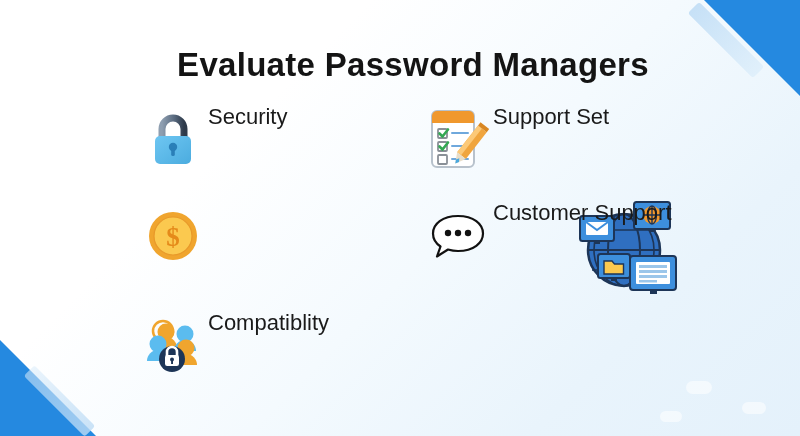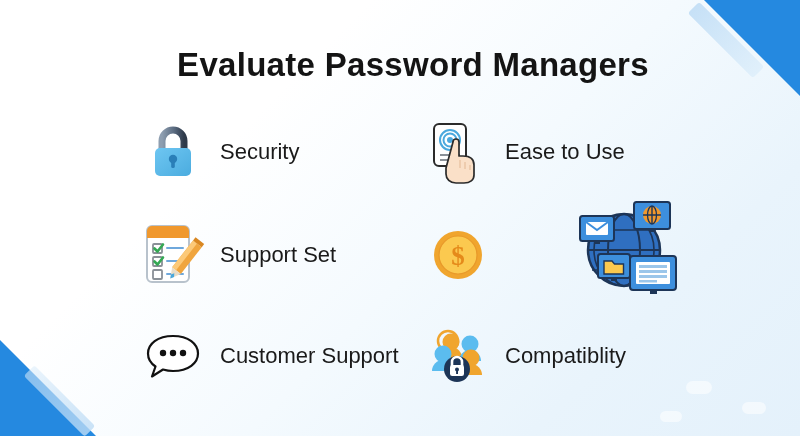--- a/index.html
+++ b/index.html
@@ -96,22 +96,21 @@
     position: absolute;
     top: 104px;
     left: 140px;
     width: 580px;
     display: grid;
     grid-template-columns: 285px 295px;
     grid-template-rows: 96px 110px 92px;
   }
   .cell {
     display: flex;
-    align-items: center;
-    gap: 14px;
+    gap: 2px;
   }
   .cell-icon {
     width: 66px;
     height: 72px;
     flex: 0 0 66px;
     display: flex;
     align-items: center;
     justify-content: center;
   }
   .cell-label {
@@ -210,39 +209,20 @@
           </defs>
           <path d="M13 26 V17 a11 11 0 0 1 22 0 V26" fill="none" stroke="url(#shackleGrad)" stroke-width="7"></path>
           <rect x="6" y="24" width="36" height="28" rx="5" fill="url(#bodyGrad)"></rect>
           <circle cx="24" cy="35" r="4.2" fill="#2a7fb8"></circle>
           <rect x="22.2" y="36" width="3.6" height="8" rx="1.6" fill="#2a7fb8"></rect>
         </svg>
       </div>
       <div class="cell-label">Security</div>
     </div>
 
-    <div class="cell">
-      <div class="cell-icon">
-        <svg width="60" height="64" viewBox="0 0 60 64">
-          <rect x="6" y="4" width="32" height="42" rx="5" fill="#ffffff" stroke="#2b2b2b" stroke-width="2"></rect>
-          <circle cx="22" cy="20" r="10" fill="none" stroke="#4aa8dd" stroke-width="2"></circle>
-          <circle cx="22" cy="20" r="6.5" fill="none" stroke="#4aa8dd" stroke-width="2"></circle>
-          <circle cx="22" cy="20" r="3" fill="#4aa8dd"></circle>
-          <g stroke="#8a9097" stroke-width="2">
-            <line x1="12" y1="35" x2="32" y2="35"></line>
-            <line x1="12" y1="40" x2="32" y2="40"></line>
-          </g>
-          <g>
-            <path d="M25 22 c0 -4 6 -4 6 0 v14 h4 c7 0 11 3 11 9 v10 c0 5 -4 8 -10 8 h-8 c-6 0 -10 -4 -10 -9 v-6 z" fill="#fae0c8" stroke="#2b2b2b" stroke-width="1.7" stroke-linejoin="round"></path>
-            <path d="M32 40 v8 M37 42 v7 M42 45 v5" stroke="#e9c4a3" stroke-width="1.4" fill="none"></path>
-          </g>
-        </svg>
-      </div>
-      <div class="cell-label">Ease to Use</div>
-    </div>
 
     <div class="cell">
       <div class="cell-icon">
         <svg width="64" height="70" viewBox="0 0 64 70">
           <rect x="6" y="6" width="42" height="56" rx="5" fill="#ffffff" stroke="#b8c2cc" stroke-width="2"></rect>
           <path d="M6 11 a5 5 0 0 1 5 -5 h32 a5 5 0 0 1 5 5 v7 H6 z" fill="#f0982d"></path>
           <g fill="none" stroke="#8a9097" stroke-width="1.8">
             <rect x="12" y="24" width="9" height="9" rx="1"></rect>
             <rect x="12" y="37" width="9" height="9" rx="1"></rect>
             <rect x="12" y="50" width="9" height="9" rx="1"></rect>

